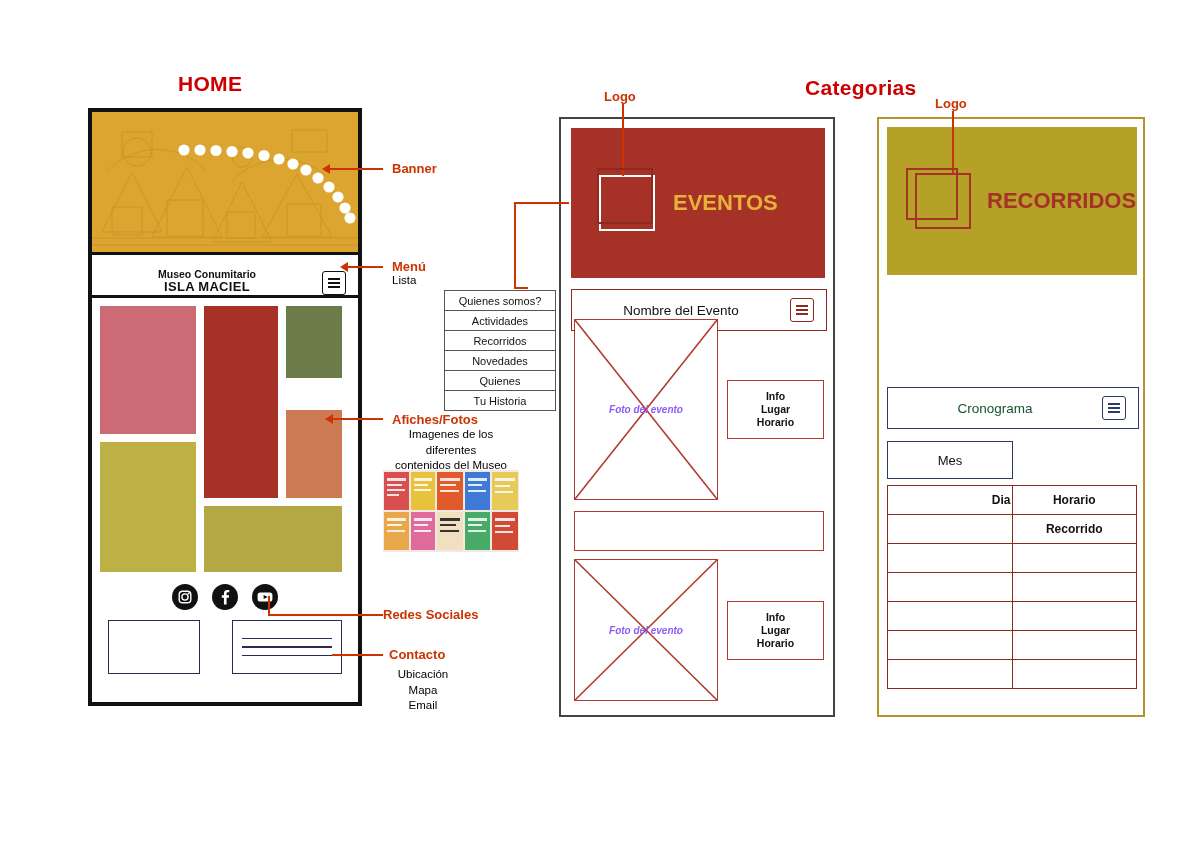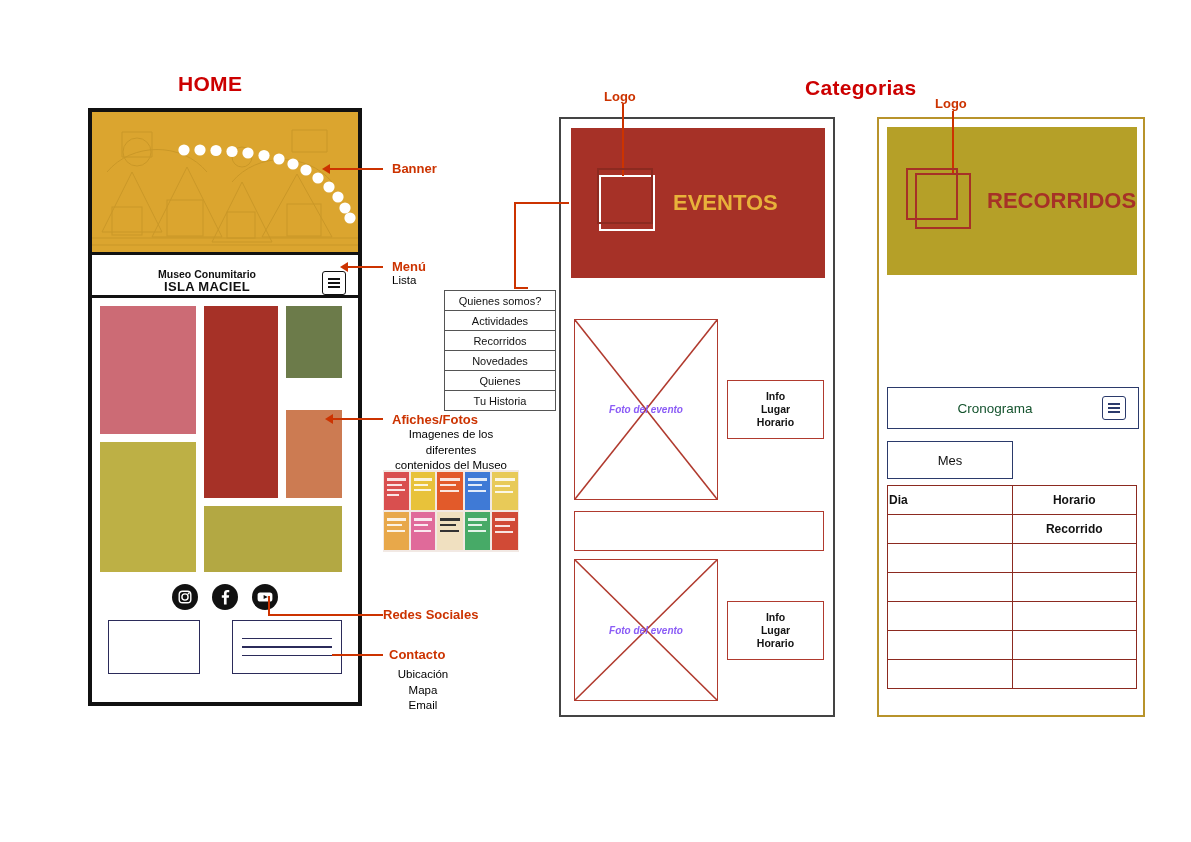--- a/index.html
+++ b/index.html
@@ -266,21 +266,21 @@
     border-collapse: collapse;
     background: #fff;
   }
   #rec-table td, #rec-table th {
     border: 1.4px solid #8c2a20;
     height: 26px;
     font-size: 12px;
     color: #111;
   }
   #rec-table th { font-weight: bold; }
-  #rec-table .c1 { width: 50%; text-align: left; margin-top: 21px; }
+  #rec-table .c1 { width: 50%; text-align: right; margin-top: 21px; }
   #rec-table .c2 { width: 50%; text-align: center; }
 </style>
 </head>
 <body>
 
 <div class="abs screen-title" style="left:178px; top:72px;">HOME</div>
 <div class="abs screen-title" style="left:805px; top:76px;">Categorias</div>
 
 <div class="abs" id="home-frame">
 
@@ -463,20 +463,28 @@
 <div class="abs anno-sub" style="left:383px; top:667px; width:80px; white-space:pre-line;">Ubicación
 Mapa
 Email</div>
 
 <div class="abs" id="eventos-frame">
   <div class="abs" id="eventos-header">
     <div class="logo-box"></div>
     <div class="eventos-word">EVENTOS</div>
   </div>
 
+  <div class="abs" id="evento-name-bar">
+    <div class="evento-name-text">Nombre del Evento</div>
+    <div class="hamburger red">
+      <i></i>
+      <i></i>
+      <i></i>
+    </div>
+  </div>
 
   <div class="photo-x" style="left:13px; top:200px; width:142px; height:179px;">
     <svg class="diag" viewBox="0 0 142 179" preserveAspectRatio="none">
       <line x1="0" y1="0" x2="142" y2="179" stroke="#b03a2e" stroke-width="1.6"></line>
       <line x1="142" y1="0" x2="0" y2="179" stroke="#b03a2e" stroke-width="1.6"></line>
     </svg>
     <span>Foto del evento</span>
   </div>
   <div class="info-box" style="left:166px; top:261px; width:95px; height:57px;">
     <div>

